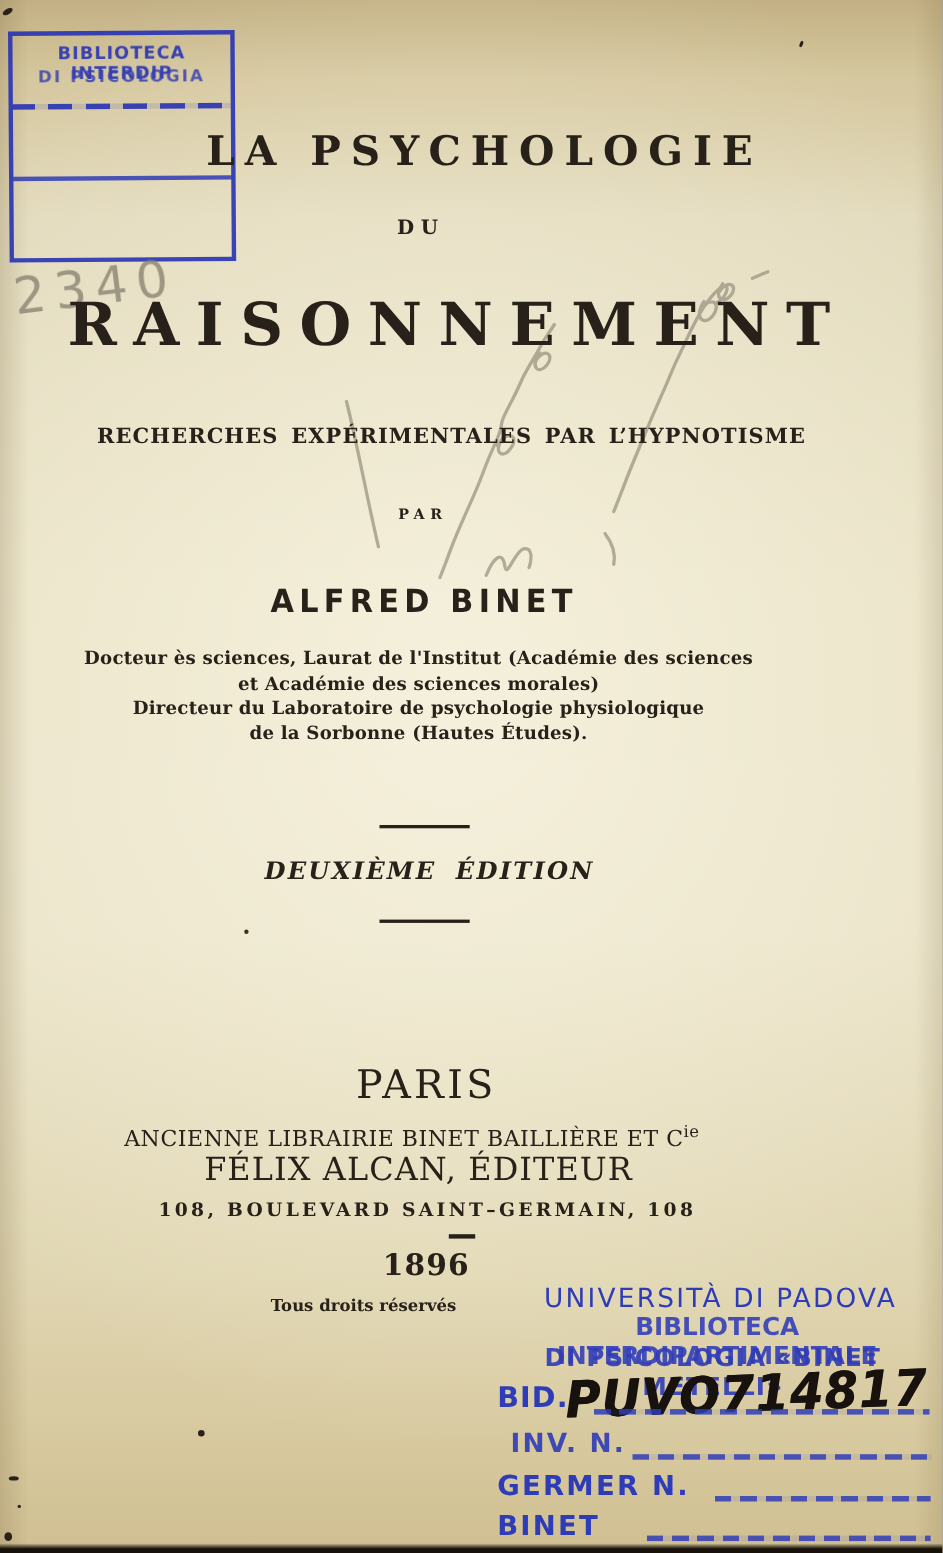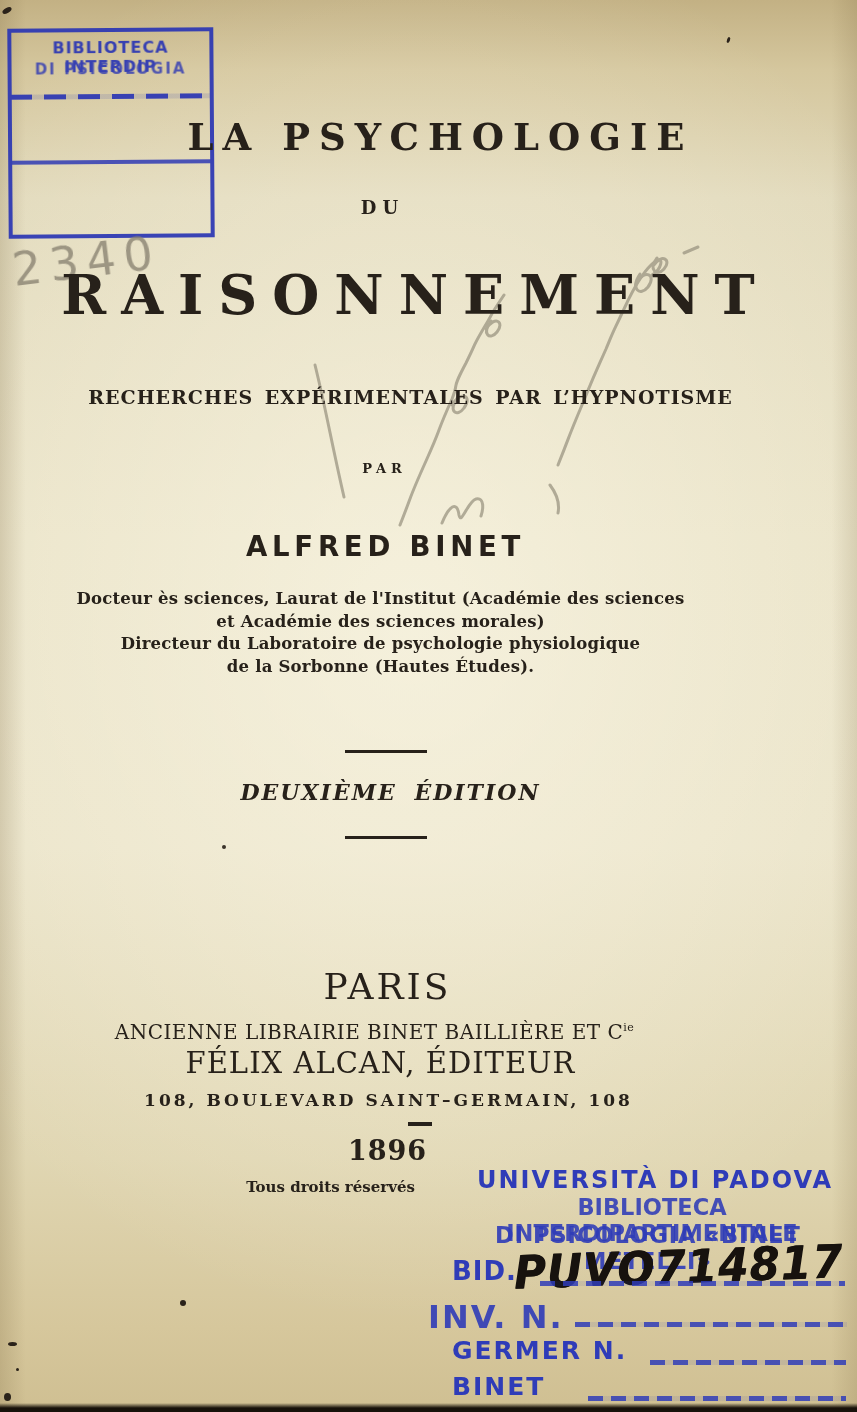--- a/index.html
+++ b/index.html
@@ -23,21 +23,21 @@
   .title2{top:197px;font-size:18px;font-weight:bold;letter-spacing:6px;transform:translateX(-46px);}
   .title3{top:263px;font-size:54px;font-weight:bold;letter-spacing:15px;transform:translateX(-13px);}
   .subtitle{top:386px;font-size:19px;font-weight:bold;letter-spacing:1px;word-spacing:4px;transform:translateX(-18px);}
   .byline{top:461px;font-size:13px;font-weight:bold;letter-spacing:5px;transform:translateX(-44px);}
   .author{top:529px;font-size:29px;font-weight:bold;letter-spacing:5px;transform:translateX(-43px) scaleX(.95);}
   .creds{top:588px;font-size:16.5px;font-weight:bold;line-height:22.5px;letter-spacing:.2px;transform:translateX(-48px);}
   .creds div{white-space:nowrap;}
   .edition{top:779px;font-size:22px;font-style:italic;font-weight:bold;letter-spacing:2px;word-spacing:8px;transform:translateX(-38px);}
   .city{top:966px;font-size:36px;letter-spacing:3px;transform:translateX(-41px);}
   .pub1{top:1020px;font-size:20px;letter-spacing:.5px;transform:translateX(-54px);}
-  .pub1 sup{font-size:11px;}
+  .pub1 sup{font-size:15px;}
   .pub2{top:1046px;font-size:29px;letter-spacing:1px;transform:translateX(-48px);}
   .address{top:1090px;font-size:17px;font-weight:bold;letter-spacing:3px;transform:translateX(-40px);}
   .year{top:1135px;font-size:27px;font-weight:bold;letter-spacing:1px;transform:translateX(-41px);}
   .rights{top:1178px;font-size:15px;font-weight:bold;transform:translateX(-98px);}
   
   .rule-a{top:750px;left:345px;width:82px;height:2.5px;}
   .rule-b{top:836px;left:345px;width:82px;height:2.5px;}
   .dash-mid{top:1122px;left:408px;width:24px;height:3.5px;}
   .dot1{top:845px;left:222px;width:4px;height:4px;border-radius:50%;background:#3a332a;}
   
@@ -48,21 +48,21 @@
   .stampbox .ln2{position:absolute;top:128px;left:-2px;right:-2px;height:4px;background:#2b36b4;opacity:.9;}
   
   .pencil-num{top:234px;left:12px;font-size:46px;color:#8b8473;font-family:"DejaVu Sans",sans-serif;letter-spacing:8px;transform:rotate(-7deg);opacity:.8;filter:blur(.3px);}
   .scribble{top:225px;left:300px;}
   
   .u1{top:1166px;left:460px;width:390px;text-align:center;font-size:24px;font-weight:bold;letter-spacing:2px;filter:blur(.3px);}
   .u2{top:1194px;left:448px;width:408px;text-align:center;font-size:22.5px;font-weight:bold;letter-spacing:0px;opacity:.88;filter:blur(.4px);}
   .u3{top:1222px;left:448px;width:400px;text-align:center;font-size:22.5px;font-weight:bold;letter-spacing:1px;opacity:.9;filter:blur(.4px);}
   .ulabel{font-weight:bold;font-family:"DejaVu Sans",sans-serif;color:#2f3cb8;filter:blur(.3px);}
   .bid-label{top:1256px;left:452px;font-size:26px;letter-spacing:1px;}
-  .inv-label{top:1298px;left:428px;font-size:32px;letter-spacing:2px;opacity:.9;}
+  .inv-label{top:1298px;left:464px;font-size:24px;letter-spacing:2px;opacity:.9;}
   .ord-label{top:1336px;left:452px;font-size:25px;letter-spacing:2px;}
   .anno-label{top:1372px;left:452px;font-size:25px;letter-spacing:2px;}
   .bid-value{top:1240px;left:505px;font-size:46px;font-weight:bold;font-style:italic;color:#17120e;font-family:"DejaVu Sans",sans-serif;letter-spacing:1px;transform:rotate(-2deg) scaleX(.95);text-shadow:.6px 0 0 #17120e;}
   .dashed{height:4.5px;background:repeating-linear-gradient(90deg,#2f3cb8 0 15px,rgba(47,60,184,.12) 15px 23px);opacity:.85;}
   .dl-bid{top:1281px;left:540px;width:305px;}
   .dl-inv{top:1322px;left:575px;width:272px;}
   .dl-ord{top:1360px;left:650px;width:196px;}
   .dl-anno{top:1396px;left:588px;width:258px;}
   
   .bottom-edge{left:0;right:0;bottom:0;height:9px;background:linear-gradient(180deg,rgba(25,18,10,0) 0,#17110a 55%);}
@@ -123,21 +123,21 @@
   <div class="abs dot1"></div>
 
   <div class="abs line serif city">PARIS</div>
   <div class="abs line serif pub1"><span>ANCIENNE LIBRAIRIE BINET BAILLIÈRE ET C</span><sup>ie</sup></div>
   <div class="abs line serif pub2">FÉLIX ALCAN, ÉDITEUR</div>
   <div class="abs line serif address">108, BOULEVARD SAINT–GERMAIN, 108</div>
   <div class="abs rule dash-mid"></div>
   <div class="abs line serif year">1896</div>
   <div class="abs line serif rights">Tous droits réservés</div>
 
-  <div class="abs blue sans u1" style="font-weight:bold;">UNIVERSITÀ DI PADOVA</div>
+  <div class="abs blue sans u1" style="font-weight:normal;">UNIVERSITÀ DI PADOVA</div>
   <div class="abs blue sans u2" style="font-weight:bold;">BIBLIOTECA INTERDIPARTIMENTALE</div>
   <div class="abs blue sans u3" style="font-weight:bold;">DI PSICOLOGIA «BINET METELLI»</div>
 
   <div class="abs ulabel bid-label">BID.</div>
   <div class="abs bid-value">PUVO714817</div>
   <div class="abs dashed dl-bid"></div>
 
   <div class="abs ulabel inv-label">INV. N.</div>
   <div class="abs dashed dl-inv"></div>
 

